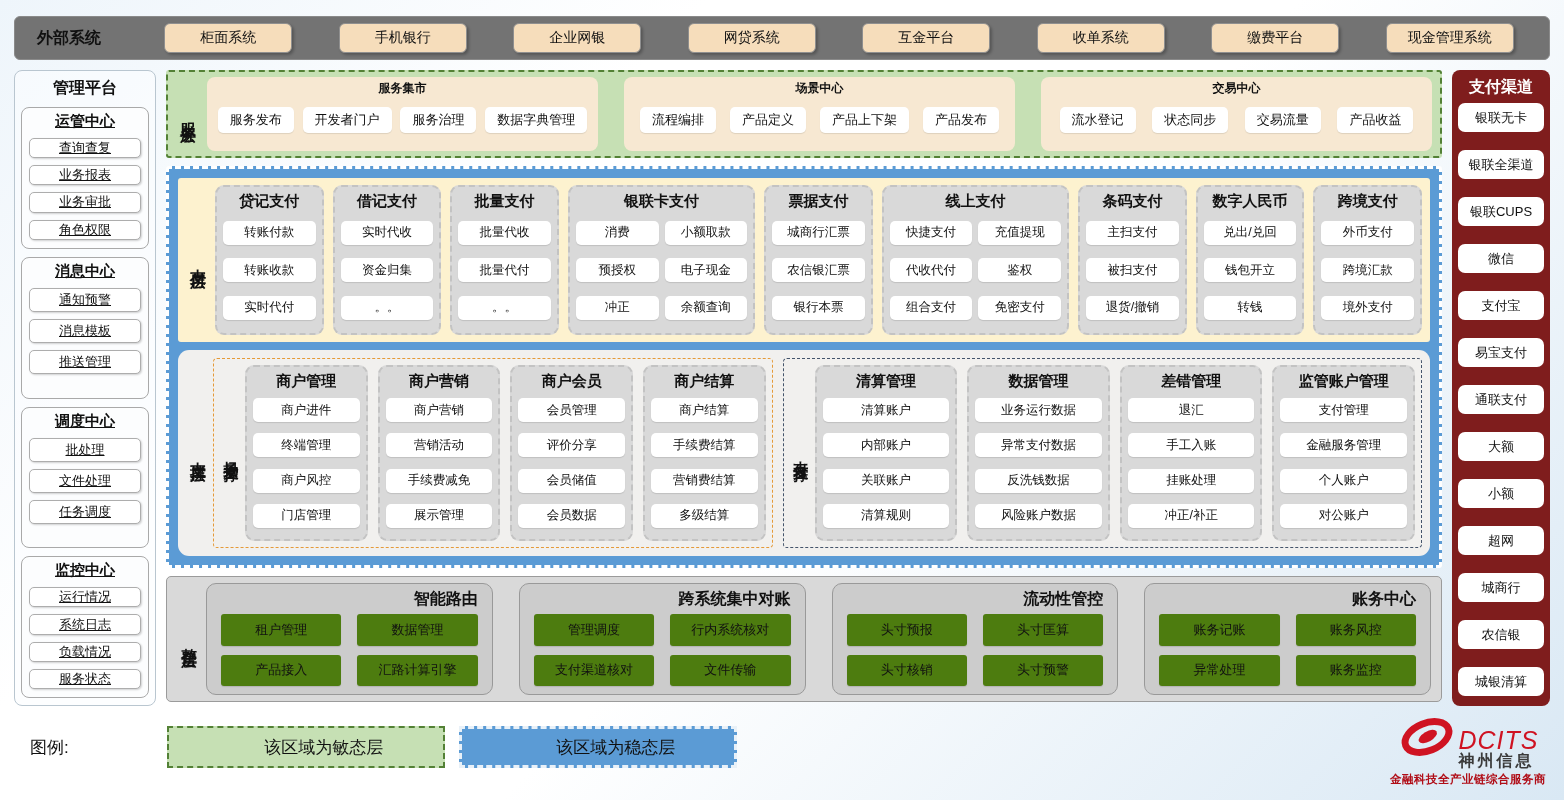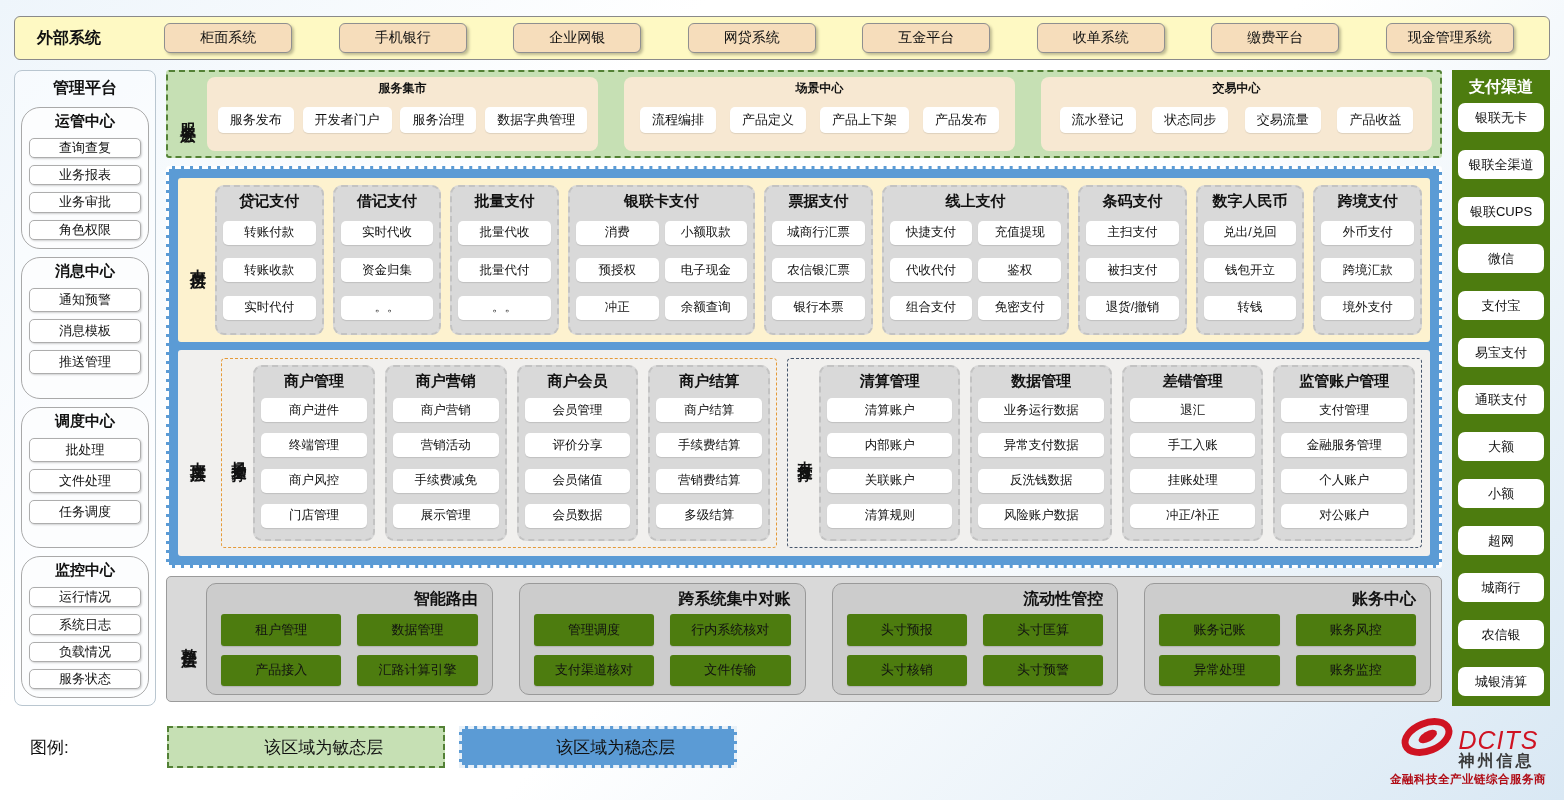--- a/index.html
+++ b/index.html
@@ -2,36 +2,36 @@
 <html><head>
 <meta charset="utf-8">
 <style>
   * { box-sizing: border-box; margin: 0; padding: 0; }
   html,body { width:1564px; height:800px; overflow:hidden; }
   body {
     font-family: "Liberation Sans", "DejaVu Sans", sans-serif;
     color:#111;
     background: linear-gradient(135deg,#eef5fb 0%,#ffffff 30%,#ffffff 55%,#d9e8f4 100%);
   }
-  .topbar { margin:16px 14px 10px; height:44px; background:#fef9c3; border:1.5px solid #8a8a8a;
+  .topbar { margin:16px 14px 10px; height:44px; background:#737373; border:1.5px solid #8a8a8a;
     border-radius:6px; display:flex; align-items:center; padding:0 12px 0 22px; }
   .topbar-label { font-size:16px; font-weight:bold; width:104px; }
   .topbar-items { flex:1; display:flex; justify-content:space-around; }
   .chip-tan { width:128px; height:30px; background:#f6ddbb; border:1px solid #8f8f8f; border-radius:6px;
     display:flex; align-items:center; justify-content:center; font-size:14px; white-space:nowrap;
     box-shadow:2px 2px 3px rgba(0,0,0,.25); }
 
   .main { display:flex; margin:0 14px; gap:10px; height:636px; }
 
   
   .left { width:142px; background:rgba(252,254,255,.6); border:1px solid #b9c6d0; border-radius:8px;
     padding:3px 6px 7px; display:flex; flex-direction:column; gap:8px; overflow:hidden; }
   .left-title { text-align:center; font-weight:bold; font-size:16px; padding:4px 0 0; }
-  .mgroup { background:#fcfdfe; border:1px solid #a9a9a9; border-radius:19px; padding:4px 7px 8px;
-    display:flex; flex-direction:column; gap:7px; flex:1; }
+  .mgroup { background:#fcfdfe; border:1px solid #a9a9a9; border-radius:8px; padding:4px 7px 8px;
+    display:flex; flex-direction:column; gap:7px; flex:1;text-decoration:underline; }
   .mgroup-title { text-align:center; font-weight:bold; font-size:15px; }
   .mitem { background:#fff; border:1px solid #adadad; border-radius:5px; flex:1; max-height:24px;
     display:flex; align-items:center; justify-content:center; font-size:13px; white-space:nowrap;
     box-shadow:1px 1px 2px rgba(0,0,0,.18); }
 
   .center { flex:1; display:flex; flex-direction:column; gap:8px; min-width:0; }
   .vlabel { writing-mode:vertical-lr; text-orientation:upright; font-weight:bold; font-size:16px;
     display:flex; align-items:center; justify-content:center; letter-spacing:3px; padding:0 1px; }
   .vlabel.small { font-size:15px; letter-spacing:2px; }
 
@@ -52,39 +52,39 @@
   .pay-cols { flex:1; display:flex; gap:9px; min-width:0; }
   .pcol { background:#d9d9d9; border:2px dashed #c3c3c3; border-radius:9px; padding:3px 6px 6px;
     display:flex; flex-direction:column; flex:1; min-width:0; }
   .pcol.wide { flex:1.85; }
   .pcol-title { text-align:center; font-weight:bold; font-size:15px; white-space:nowrap; padding:2px 0; }
   .pcol-items { flex:1; display:grid; grid-template-columns:1fr; gap:6px; align-content:space-evenly; }
   .pcol-items.two { grid-template-columns:1fr 1fr; }
   .pitem { background:#fff; border-radius:5px; min-height:24px; display:flex; align-items:center;
     justify-content:center; font-size:12.5px; white-space:nowrap; box-shadow:0 1px 1px rgba(0,0,0,.12); }
 
-  .support-band { flex:1; background:#f1f0ee; border-radius:3px; display:flex; padding:8px; gap:12px; }
+  .support-band { flex:1; background:#f1f0ee; border-radius:11px; display:flex; padding:8px; gap:4px; }
   .support-groups { flex:1; display:flex; gap:10px; min-width:0; }
   .scene-support { flex:0.96; border:1.5px dashed #e59a38; border-radius:4px; display:flex; padding:6px; gap:4px; min-width:0; }
   .pay-support { flex:1.1; border:1.5px dashed #44546a; border-radius:4px; display:flex; padding:6px; gap:4px; min-width:0; }
   .sup-cols { flex:1; display:flex; gap:10px; min-width:0; }
 
   
   .integration-band { height:126px; background:#d9d9d9; border:1px solid #9b9b9b; border-radius:5px;
     display:flex; padding:6px 10px; gap:6px; }
   .int-groups { flex:1; display:flex; gap:26px; }
   .igroup { flex:1; background:#cccccc; border:1px solid #999; border-radius:10px; padding:3px 14px 8px;
     display:flex; flex-direction:column; }
   .igroup-title { text-align:right; font-weight:bold; font-size:16px; padding:2px 0 4px; white-space:nowrap; }
   .igroup-items { flex:1; display:grid; grid-template-columns:1fr 1fr; gap:9px 16px; }
   .iitem { background:#4d7c0f; border-radius:3px; display:flex; align-items:center; justify-content:center;
     font-size:13px; white-space:nowrap; box-shadow:0 1px 1px rgba(0,0,0,.12); }
 
   
-  .right { width:98px; background:#4d7c0f; border-radius:0; padding:7px 6px 10px; display:flex; flex-direction:column; }
+  .right { width:98px; background:#7f1d1d; border-radius:8px; padding:7px 6px 10px; display:flex; flex-direction:column; }
   .right-title { color:#fff; font-weight:bold; font-size:16px; text-align:center; margin-bottom:5px; white-space:nowrap; }
   .channel-items { flex:1; display:flex; flex-direction:column; justify-content:space-between; }
   .citem { background:#fff; border-radius:7px; height:29px; display:flex; align-items:center;
     justify-content:center; font-size:13px; white-space:nowrap; }
 
   
   .footer { display:flex; align-items:center; margin:12px 14px 0 30px; gap:14px; height:58px; }
   .legend-label { font-size:17px; }
   .legend-box { width:278px; height:42px; display:flex; align-items:center; justify-content:center; font-size:17px;padding-left:36px; }
   .legend-agile { background:#c6e0b4; border:2px dashed #538135; margin-left:84px; }

